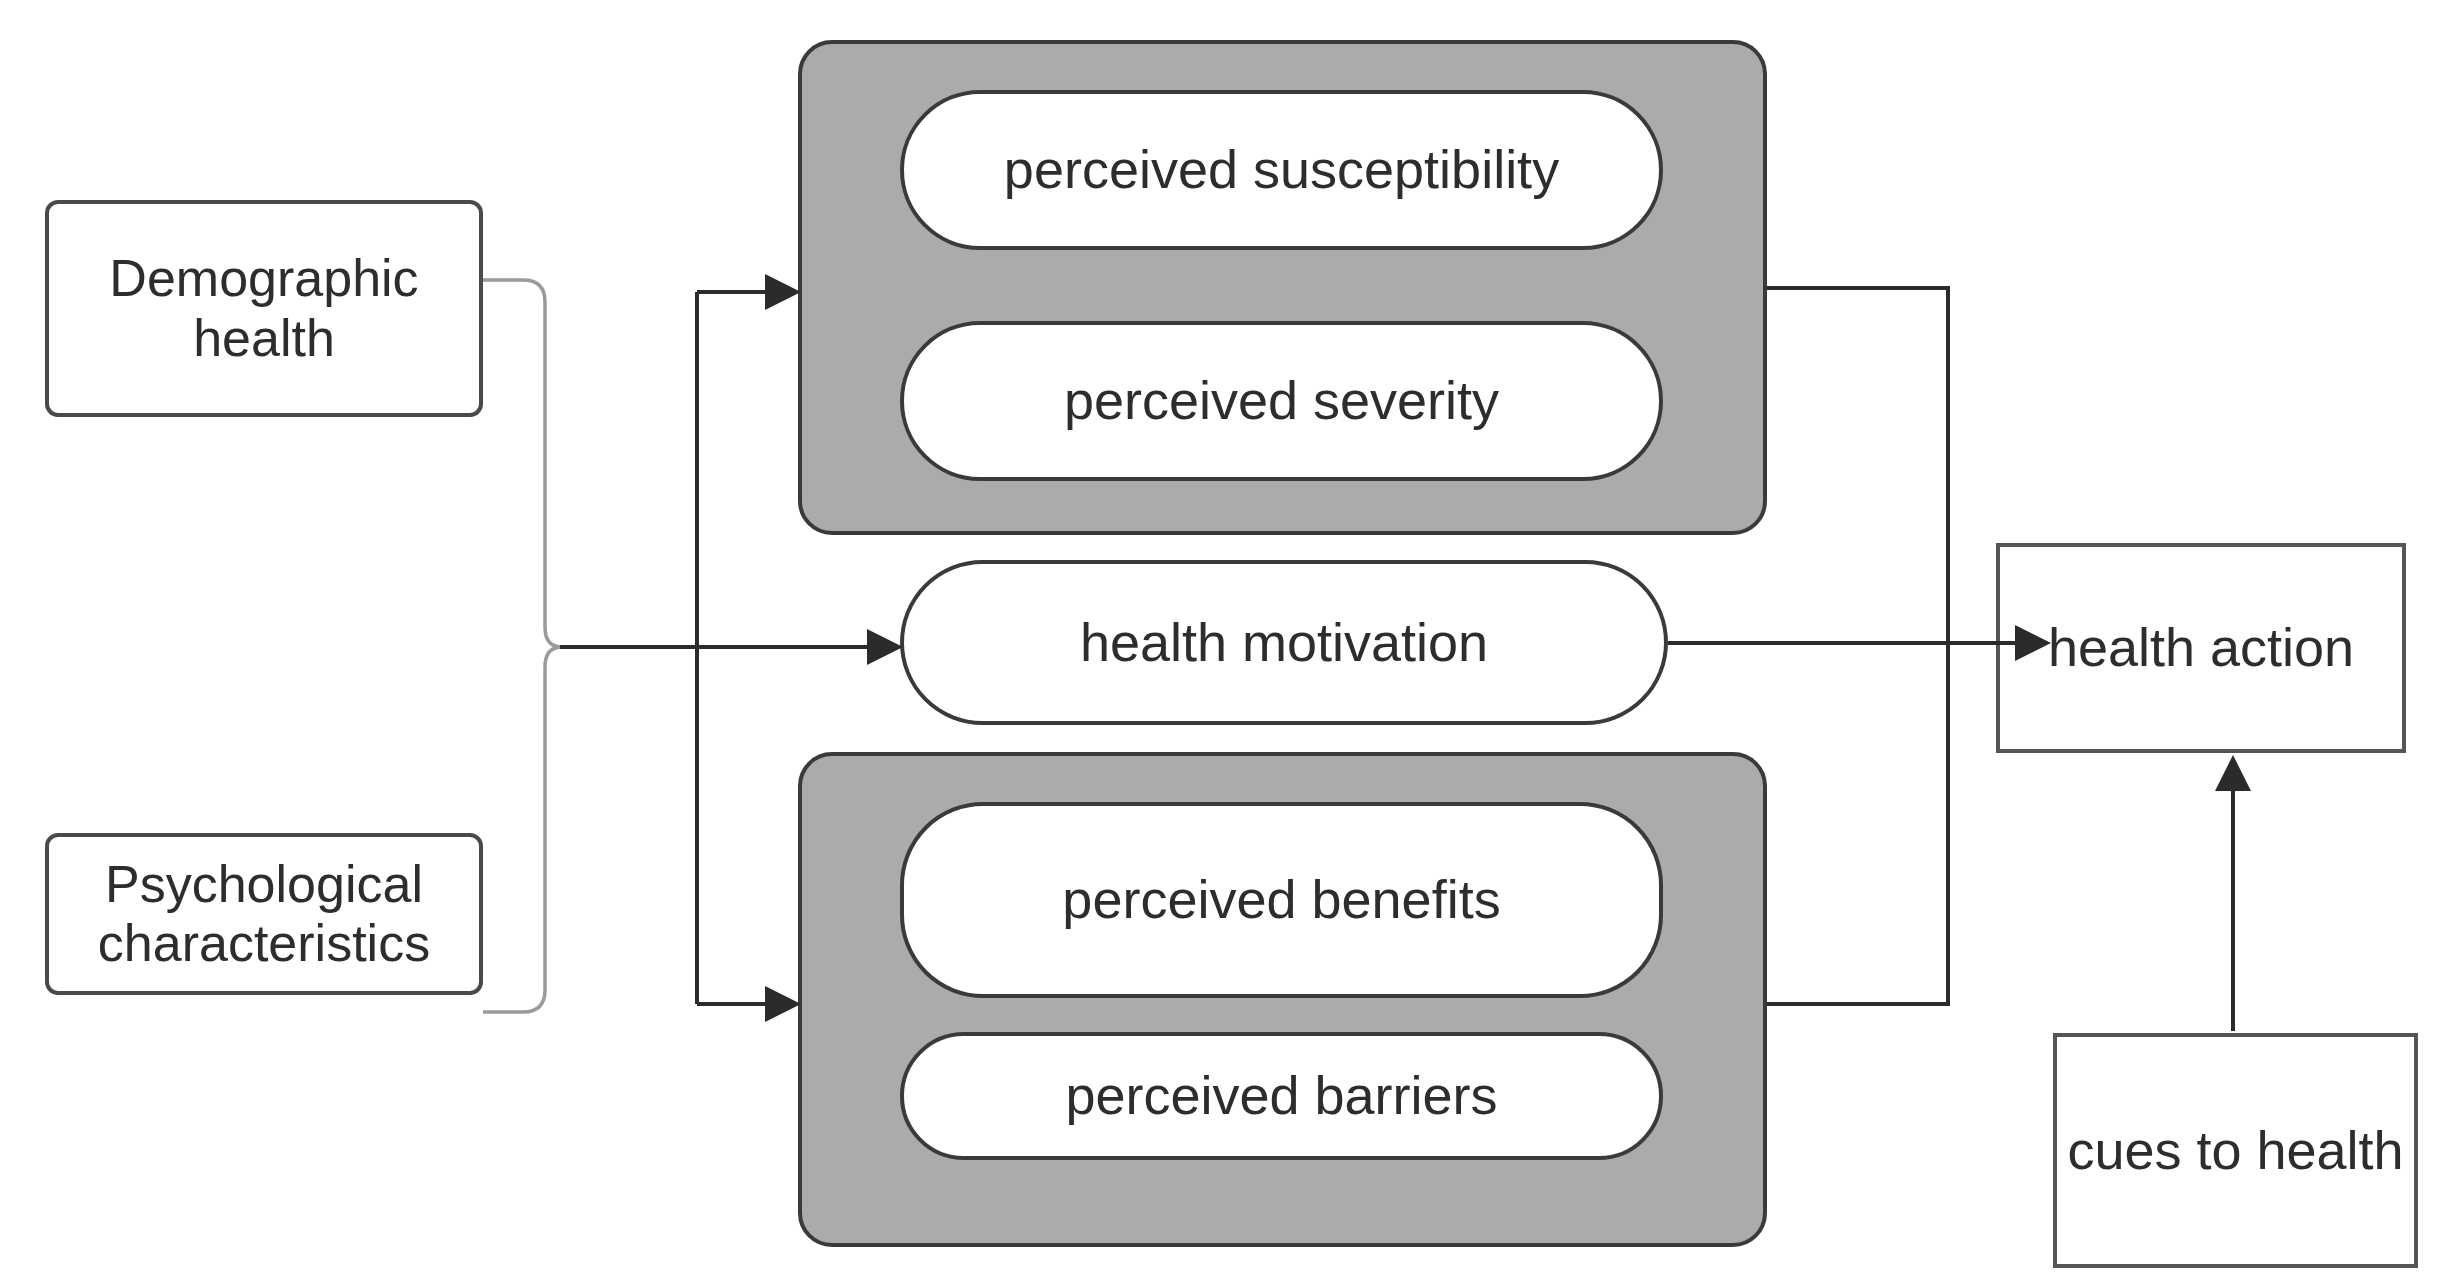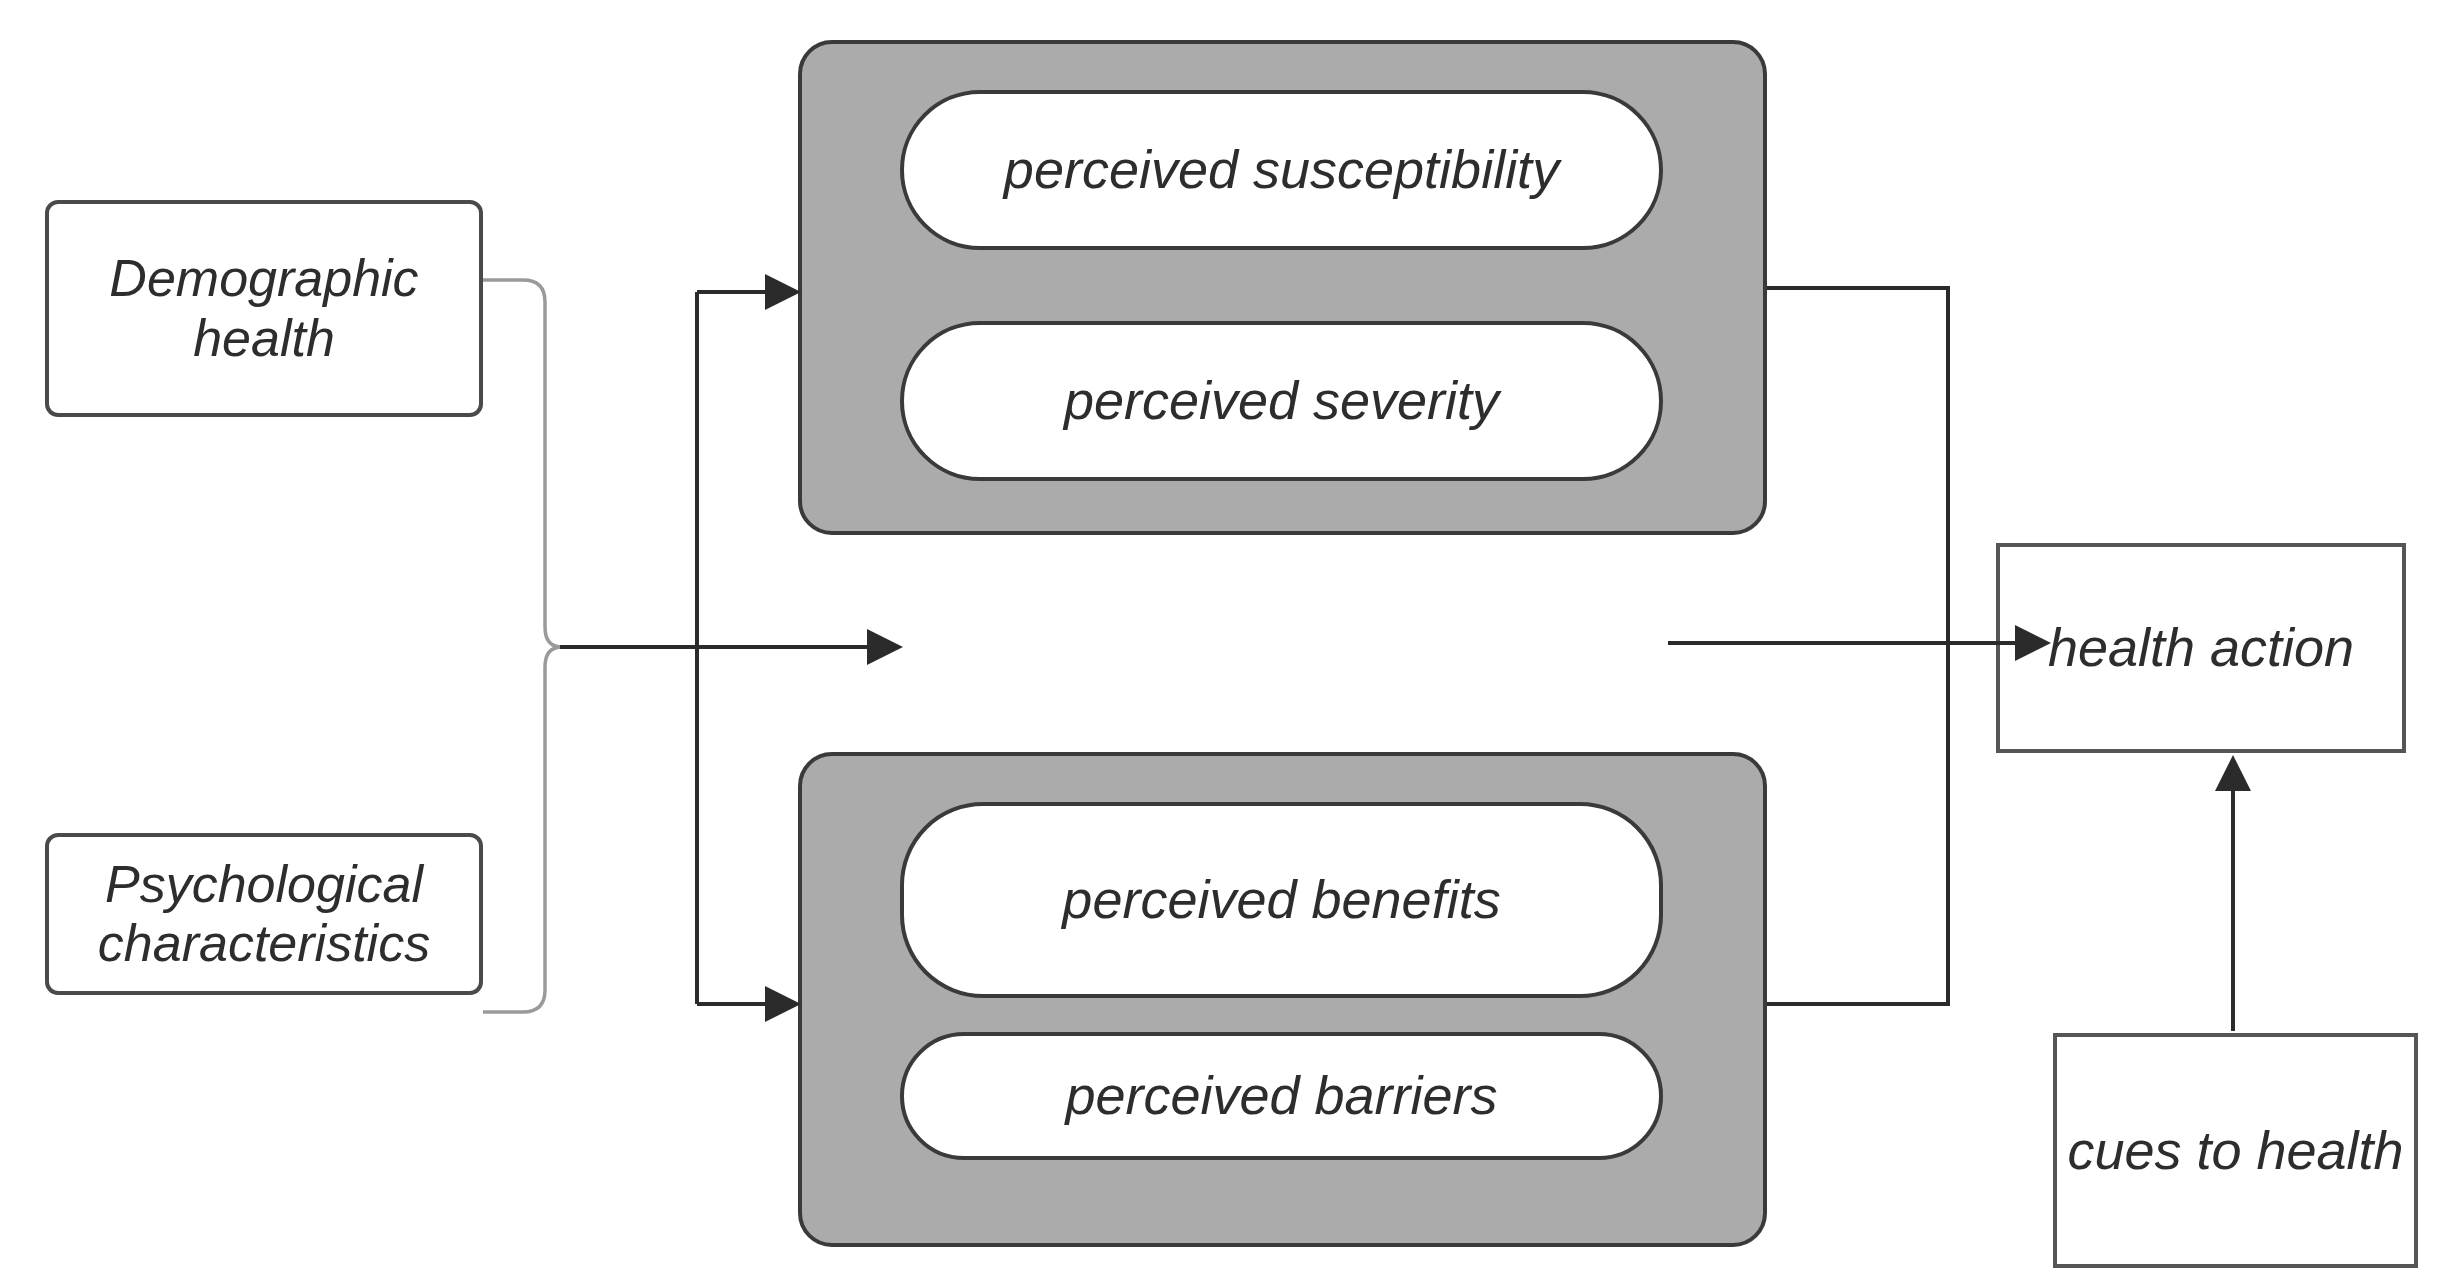--- a/index.html
+++ b/index.html
@@ -12,21 +12,20 @@
     --text:#2d2d2d;
   }
   html,body{margin:0;padding:0;background:var(--bg);}
   #stage{
     position:relative;
     width:2447px;height:1283px;
     background:var(--bg);
     font-family:"Liberation Sans", sans-serif;
     color:var(--text);
     overflow:hidden;
-    font-style:italic;
   }
   .node{
     position:absolute;
     box-sizing:border-box;
     display:flex;align-items:center;justify-content:center;
     text-align:center;
     background:#ffffff;
     font-size:54px;
     line-height:1.14;
     color:var(--text);
@@ -66,20 +65,23 @@
 
   <div class="node container-box" style="left:798px;top:40px;width:969px;height:495px;"></div>
   <div class="node container-box" style="left:798px;top:752px;width:969px;height:495px;"></div>
 
   <div class="node pill" style="left:900px;top:90px;width:763px;height:160px;">
     <span>perceived susceptibility</span>
   </div>
   <div class="node pill" style="left:900px;top:321px;width:763px;height:160px;">
     <span>perceived severity</span>
   </div>
+  <div class="node pill" style="left:900px;top:560px;width:768px;height:165px;">
+    <span>health motivation</span>
+  </div>
   <div class="node pill" style="left:900px;top:802px;width:763px;height:196px;">
     <span>perceived benefits</span>
   </div>
   <div class="node pill" style="left:900px;top:1032px;width:763px;height:128px;">
     <span>perceived barriers</span>
   </div>
 
   <div class="node rounded-box" style="left:45px;top:200px;width:438px;height:217px;">
     <span>Demographic</span>
     <span>health</span>

